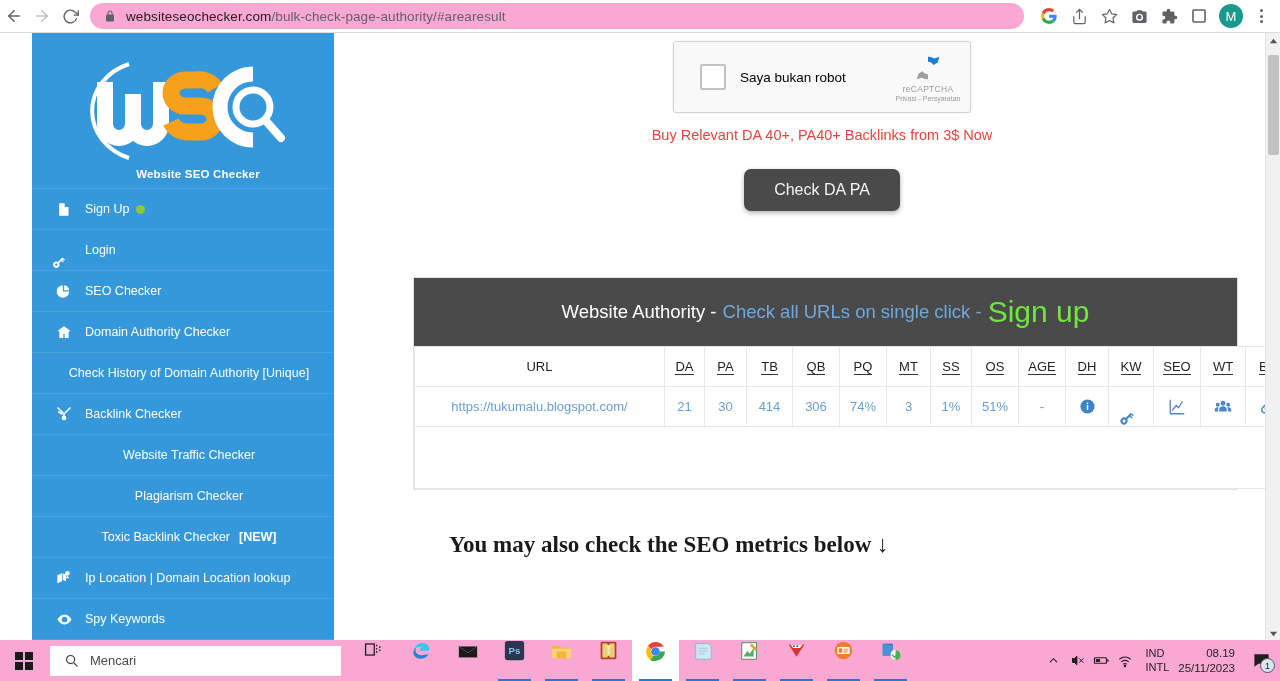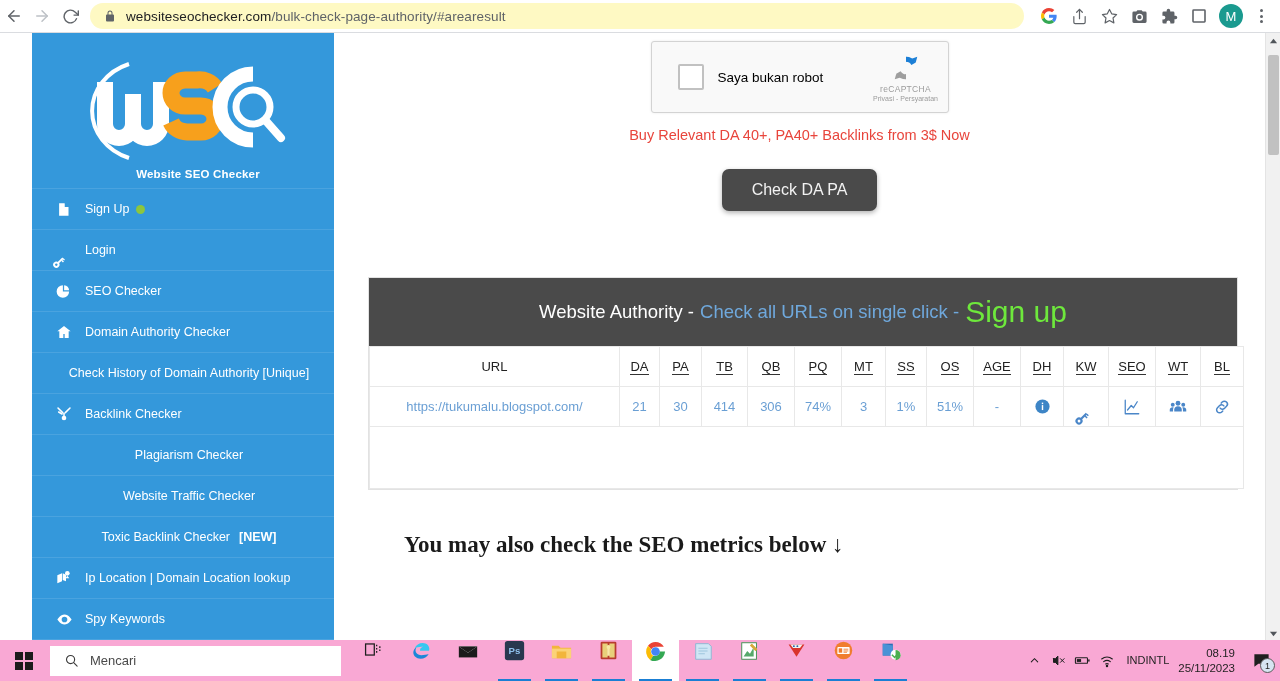--- a/index.html
+++ b/index.html
@@ -24,21 +24,21 @@
     color: #5f6368; border-radius: 50%;
     flex: 0 0 auto;
   }
   .nav-btn.disabled { color: #bdc1c6; }
   .nav-btn svg { display: block; }
 
   .omnibox {
     flex: 1 1 auto;
     height: 26px;
     margin: 0 10px 0 6px;
-    background: #fef9c3;
+    background: #f9a8d4;
     border-radius: 13px;
     display: flex; align-items: center;
     padding: 6px 10px;
     min-width: 0;
   }
   .lock-icon { margin: 0 10px 0 4px; display: flex; color: #5f6368; }
   .omnibox-url {
     font-size: 13.5px; color: #202124;
     white-space: nowrap; overflow: hidden;
     letter-spacing: .1px;
@@ -115,21 +115,21 @@
   .menu-item .badge-new { font-weight: bold; margin-left: 9px; }
   .green-dot {
     display: inline-block; width: 9px; height: 9px;
     border-radius: 50%; background: #8cc63e;
     margin-left: 7px; vertical-align: middle;
   }
 
   
   .main {
     position: absolute; top: 0; left: 334px;
-    width: 931px; height: 608px;
+    width: 931px; height: 608px; padding-left: 45px;
   }
 
   .captcha-wrap { display: flex; justify-content: center; padding-top: 8px; }
   .recaptcha {
     width: 298px; height: 72px;
     border: 1px solid #d3d3d3;
     border-radius: 3px;
     background: #f9f9f9;
     display: flex; align-items: center;
     box-shadow: 0 0 3px rgba(0,0,0,.08);
@@ -262,21 +262,21 @@
     height: 2.5px; background: #1a7fd4;
   }
 
   .tray { margin-left: auto; display: flex; align-items: center; padding-right: 4px; }
   .tray-icon {
     width: 24px; height: 41px;
     display: flex; align-items: center; justify-content: center;
     color: #1f1f1f;
   }
   .tray-lang {
-    display: flex; flex-direction: row; align-items: flex-start;
+    display: flex; flex-direction: column; align-items: flex-start;
     font-size: 11px; color: #1f1f1f; line-height: 1.25;
     margin: 0 9px 0 8px;
   }
   .tray-clock {
     display: flex; flex-direction: column; align-items: flex-end;
     font-size: 11.5px; color: #1f1f1f; line-height: 1.25;
     margin-right: 11px;
   }
   .tray-notif { position: relative; width: 30px; height: 41px; display: flex; align-items: center; justify-content: center; }
   .notif-badge {
@@ -439,25 +439,25 @@
                 <path d="M21 3l-7 7"></path>
                 <path d="M12 11v4"></path>
                 <circle cx="12" cy="18" r="3.5" fill="#ffffff" stroke="none"></circle>
                 <path d="M4 9l5 3"></path>
               </svg>
         </span>
         <span>Backlink Checker</span>
       </div>
 
       <div class="menu-item no-icon">
+        <span>Website Traffic Checker</span>
+      </div>
+
+      <div class="menu-item no-icon">
         <span>Plagiarism Checker</span>
-      </div>
-
-      <div class="menu-item no-icon">
-        <span>Website Traffic Checker</span>
       </div>
 
       <div class="menu-item no-icon">
         <span>Toxic Backlink Checker </span>
         <span class="badge-new">[NEW]</span>
       </div>
 
       <div class="menu-item">
         <span class="mi-icon">
           <svg width="16" height="16" viewBox="0 0 24 24" fill="#ffffff">

